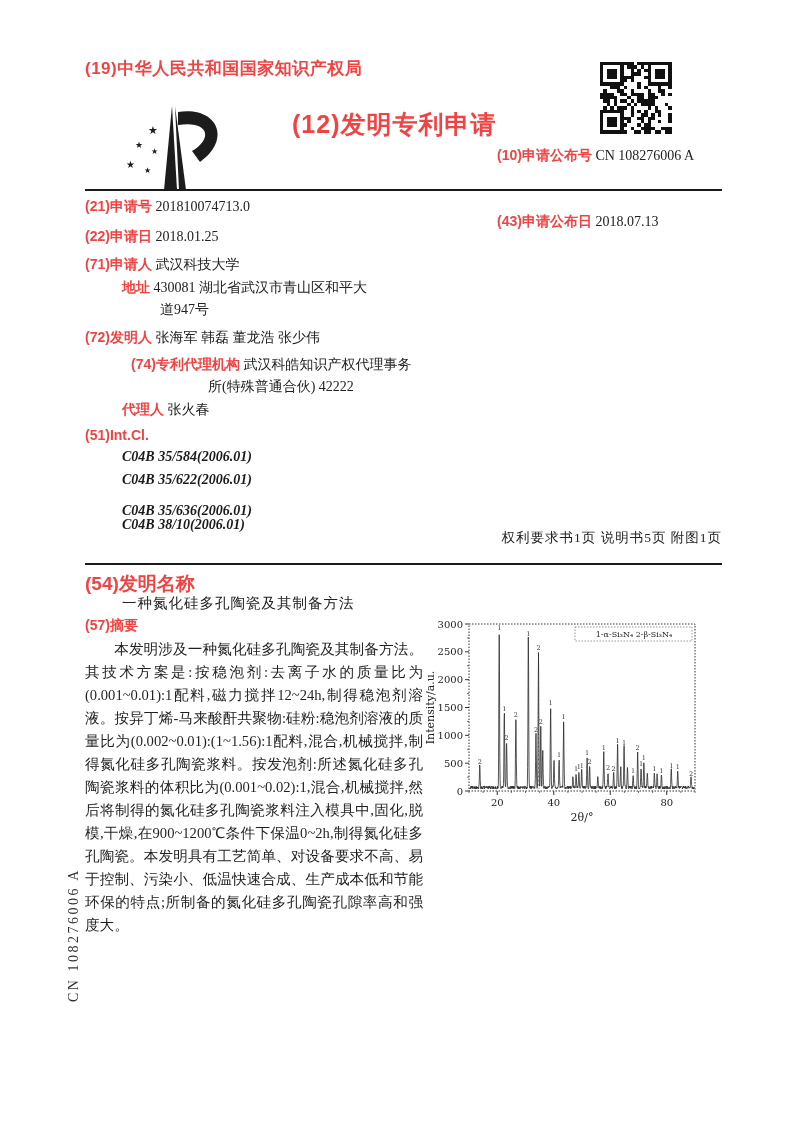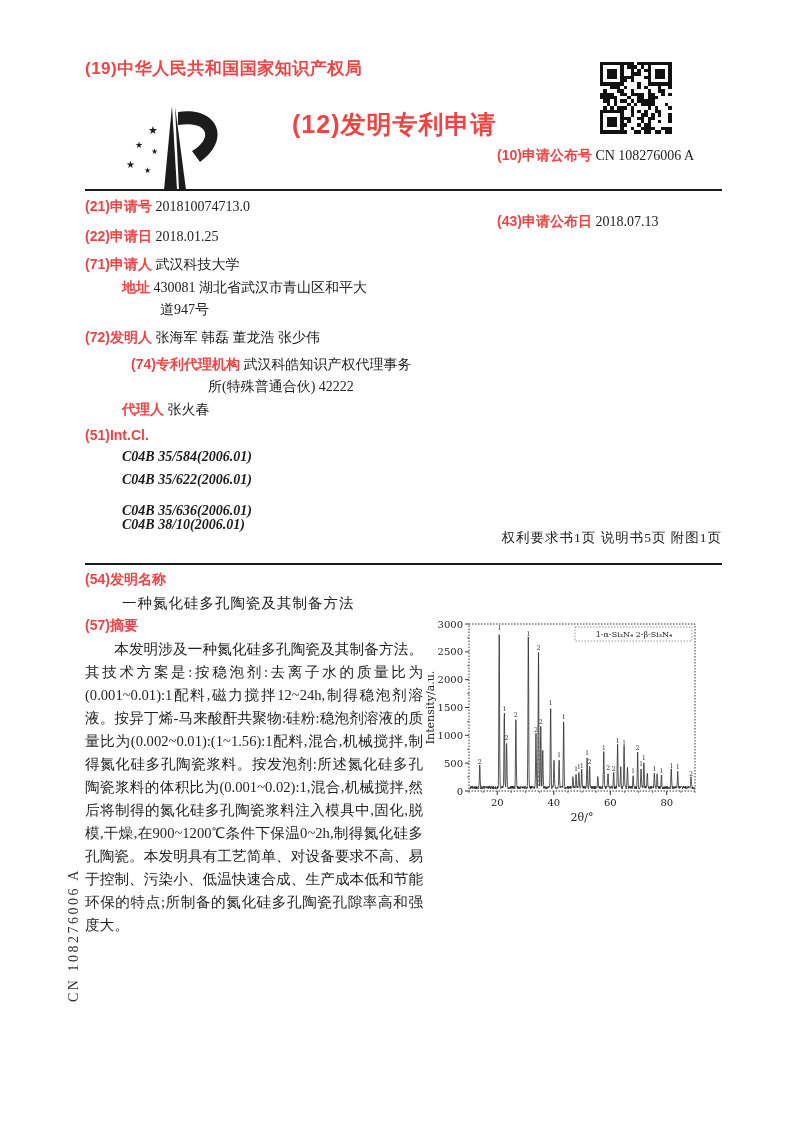--- a/index.html
+++ b/index.html
@@ -14,21 +14,21 @@
   .rule{position:absolute;left:85px;width:637px;height:2px;background:#1a1a1a;}
   #office-line{left:85px;top:57px;font-size:17px;letter-spacing:0.5px;}
   #doc-type{left:292px;top:108px;font-size:25px;letter-spacing:1px;}
   #pub-number-line{left:497px;top:147px;}
   #pub-date-line{left:497px;top:169px;margin-top:44px;}
   #qr{left:600px;top:62px;width:72px;height:72px;line-height:0;font-size:0;}
   #qr i{display:inline-block;width:3.42px;height:3.42px;}
   #qr i.b{background:#111;}
   #logo{left:122px;top:100px;}
   #pages-info{left:85px;top:529px;width:637px;text-align:right;font-size:13.5px;letter-spacing:1px;}
-  #title-label{left:85px;top:571px;font-size:14px;}
+  #title-label{left:85px;top:571px;font-size:19px;}
   #invention-title{left:122px;top:594px;font-size:14.5px;letter-spacing:1px;}
   #abstract-label{left:85px;top:617px;font-size:14px;}
   #abstract-text{
     left:85px;top:638px;width:338px;font-size:14.6px;line-height:23px;
     text-align:justify;text-indent:2em;color:#1f1f1f;
   }
   .intcl{font-style:italic;font-weight:bold;font-family:"Liberation Serif",serif;}
   #chart-wrap{left:423px;top:607px;width:312px;height:242px;}
   #vertical-number{
     left:66px;top:1002px;transform:rotate(-90deg);transform-origin:0 0;

